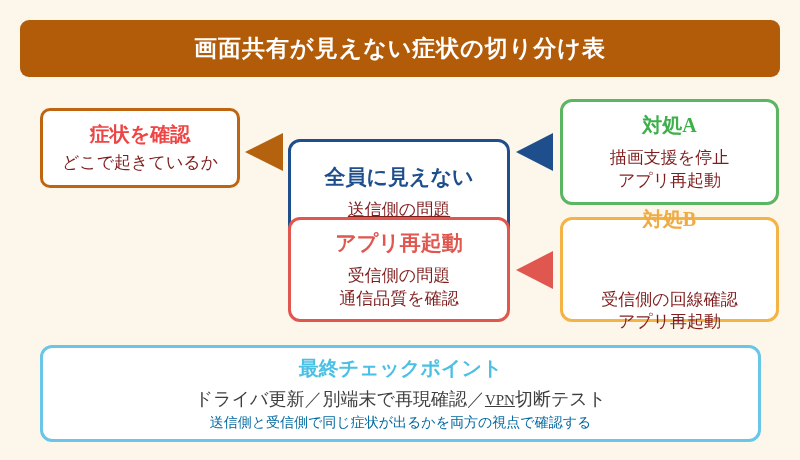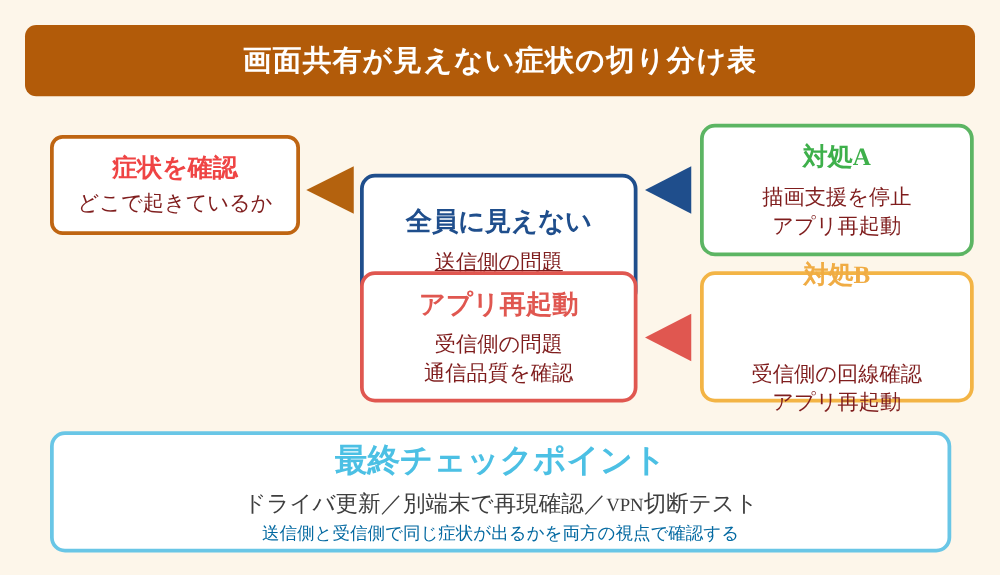--- a/index.html
+++ b/index.html
@@ -79,26 +79,26 @@
     border: 3px solid #f3b445; border-radius: 12px; gap: 48px;
   }
   .box-fix-b .box-title { color: #f0ac44; font-size: 20px; margin-bottom: 8px; }
   .box-fix-b .box-body { font-size: 17px; }
 
   
   .box-final {
     left: 40px; top: 345px; width: 721px; height: 97px;
     border: 3px solid #69c6e6; border-radius: 12px;
   }
-  .box-final .box-title { color: #4cc0e4; font-size: 26px; margin-bottom: 6px; }
+  .box-final .box-title { color: #4cc0e4; font-size: 20px; margin-bottom: 6px; }
   .box-final .final-line1 { font-size: 18px; color: #3e3e3e; line-height: 1.25; }
   .box-final .final-line2 { font-size: 14px; color: #0369a1; margin-top: 3px; }
 
   .serif-letter { font-family: "Liberation Serif", serif; font-weight: bold; }
-  .serif-inline { font-family: "Liberation Serif", serif; font-size: 15px; }
+  .serif-inline { font-family: "Liberation Serif", serif; font-size: 15px; text-decoration: underline; }
 
   
   .arrow-left {
     position: absolute;
     width: 0; height: 0;
     border-top: 19px solid transparent;
     border-bottom: 19px solid transparent;
   }
   .arrow-orange { left: 245px; top: 133px; border-right: 38px solid #b4620e; }
   .arrow-blue   { left: 516px; top: 133px; border-right: 37px solid #1f4e8c; }

